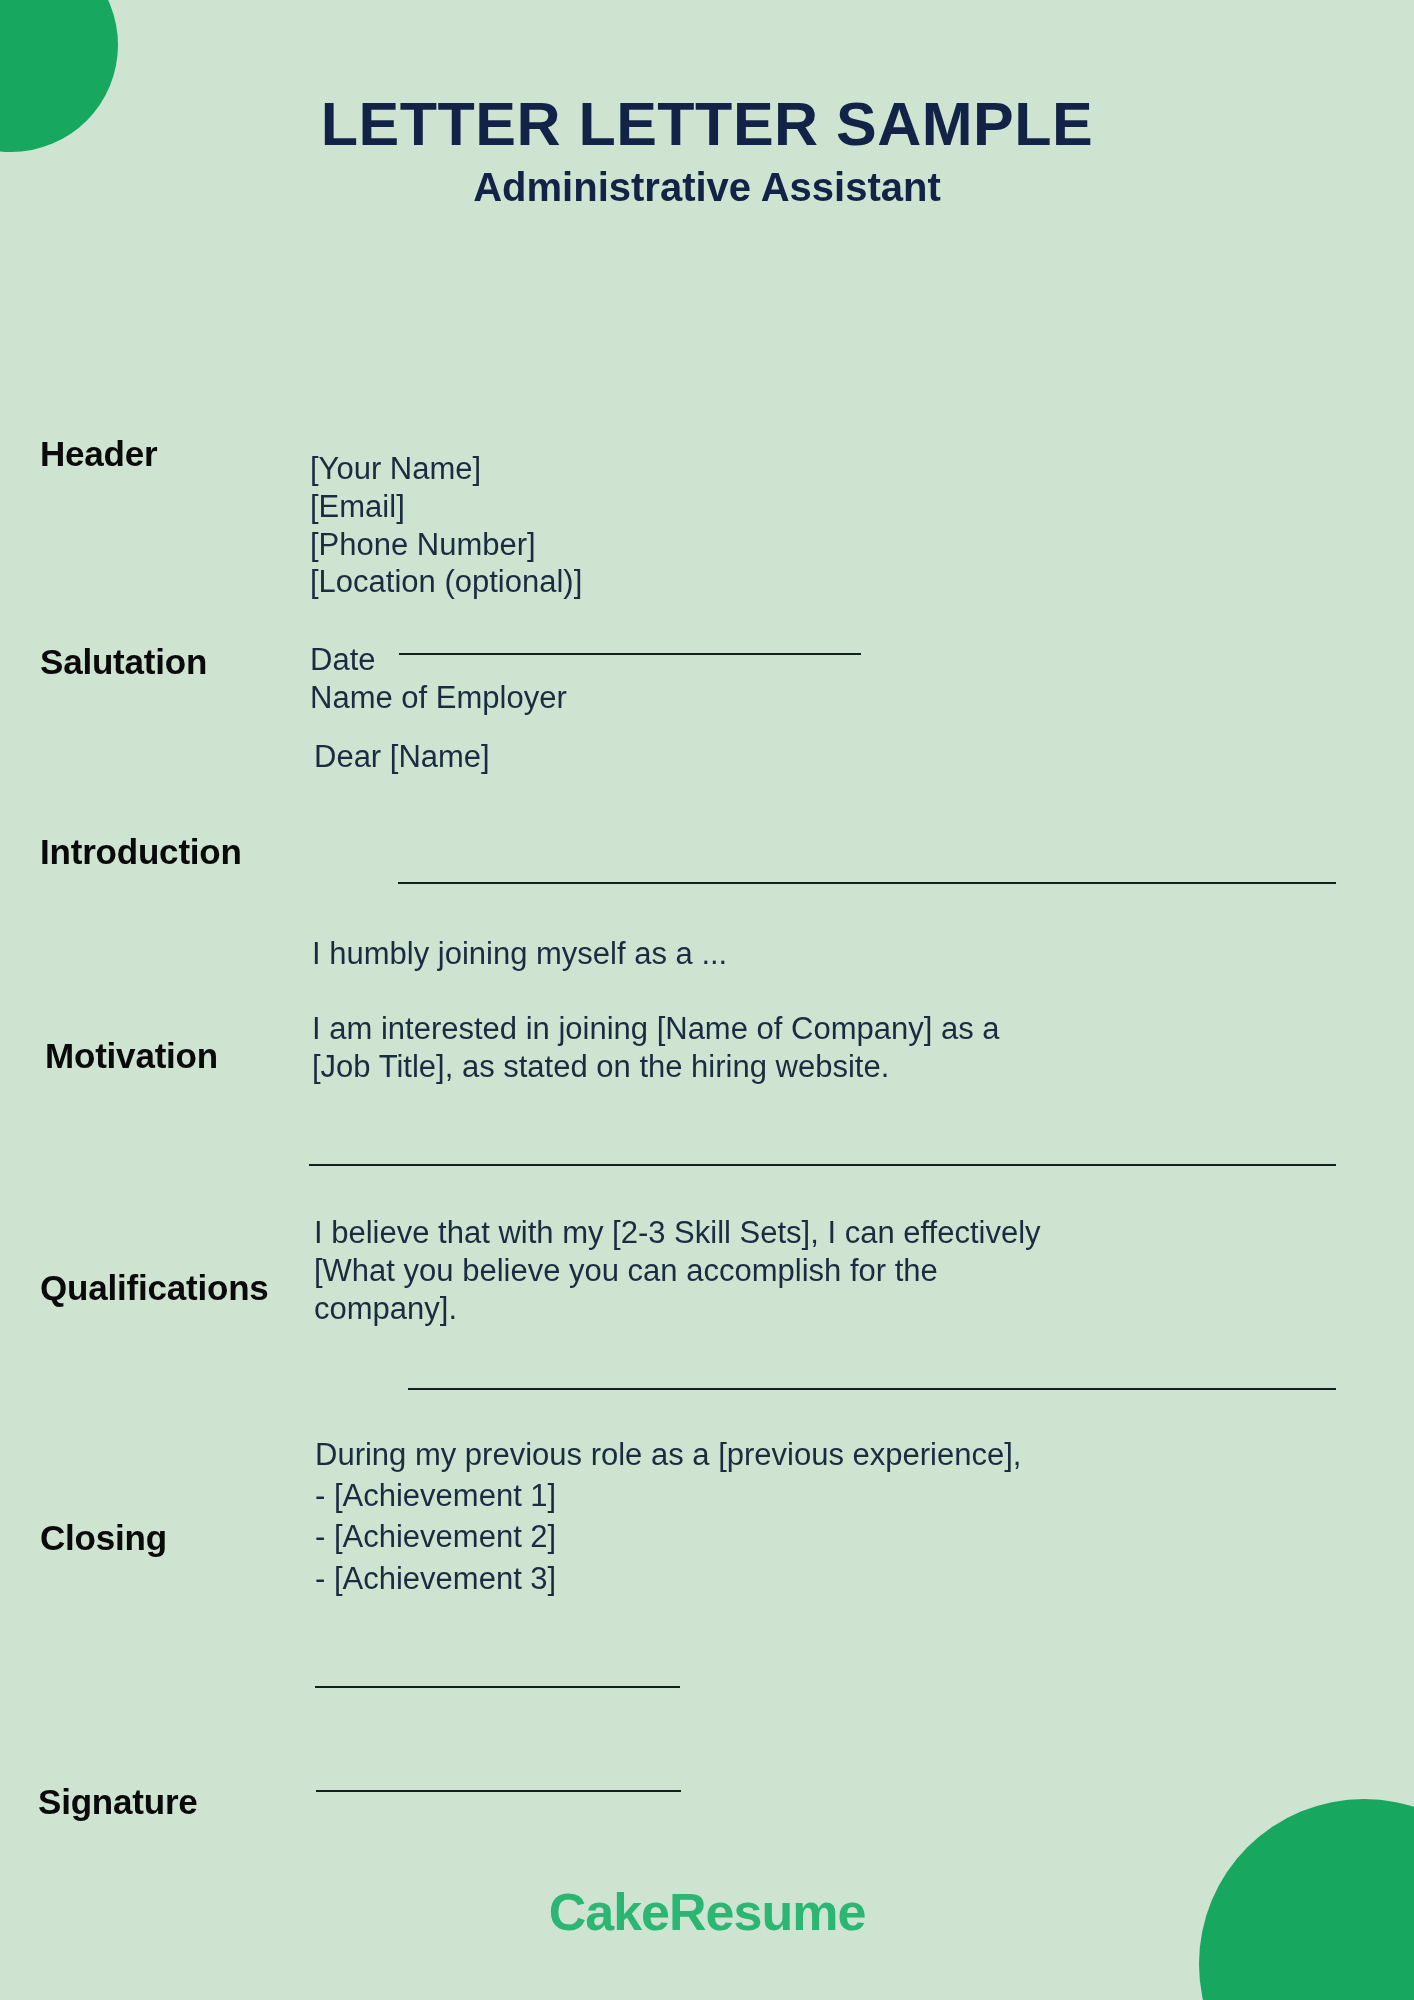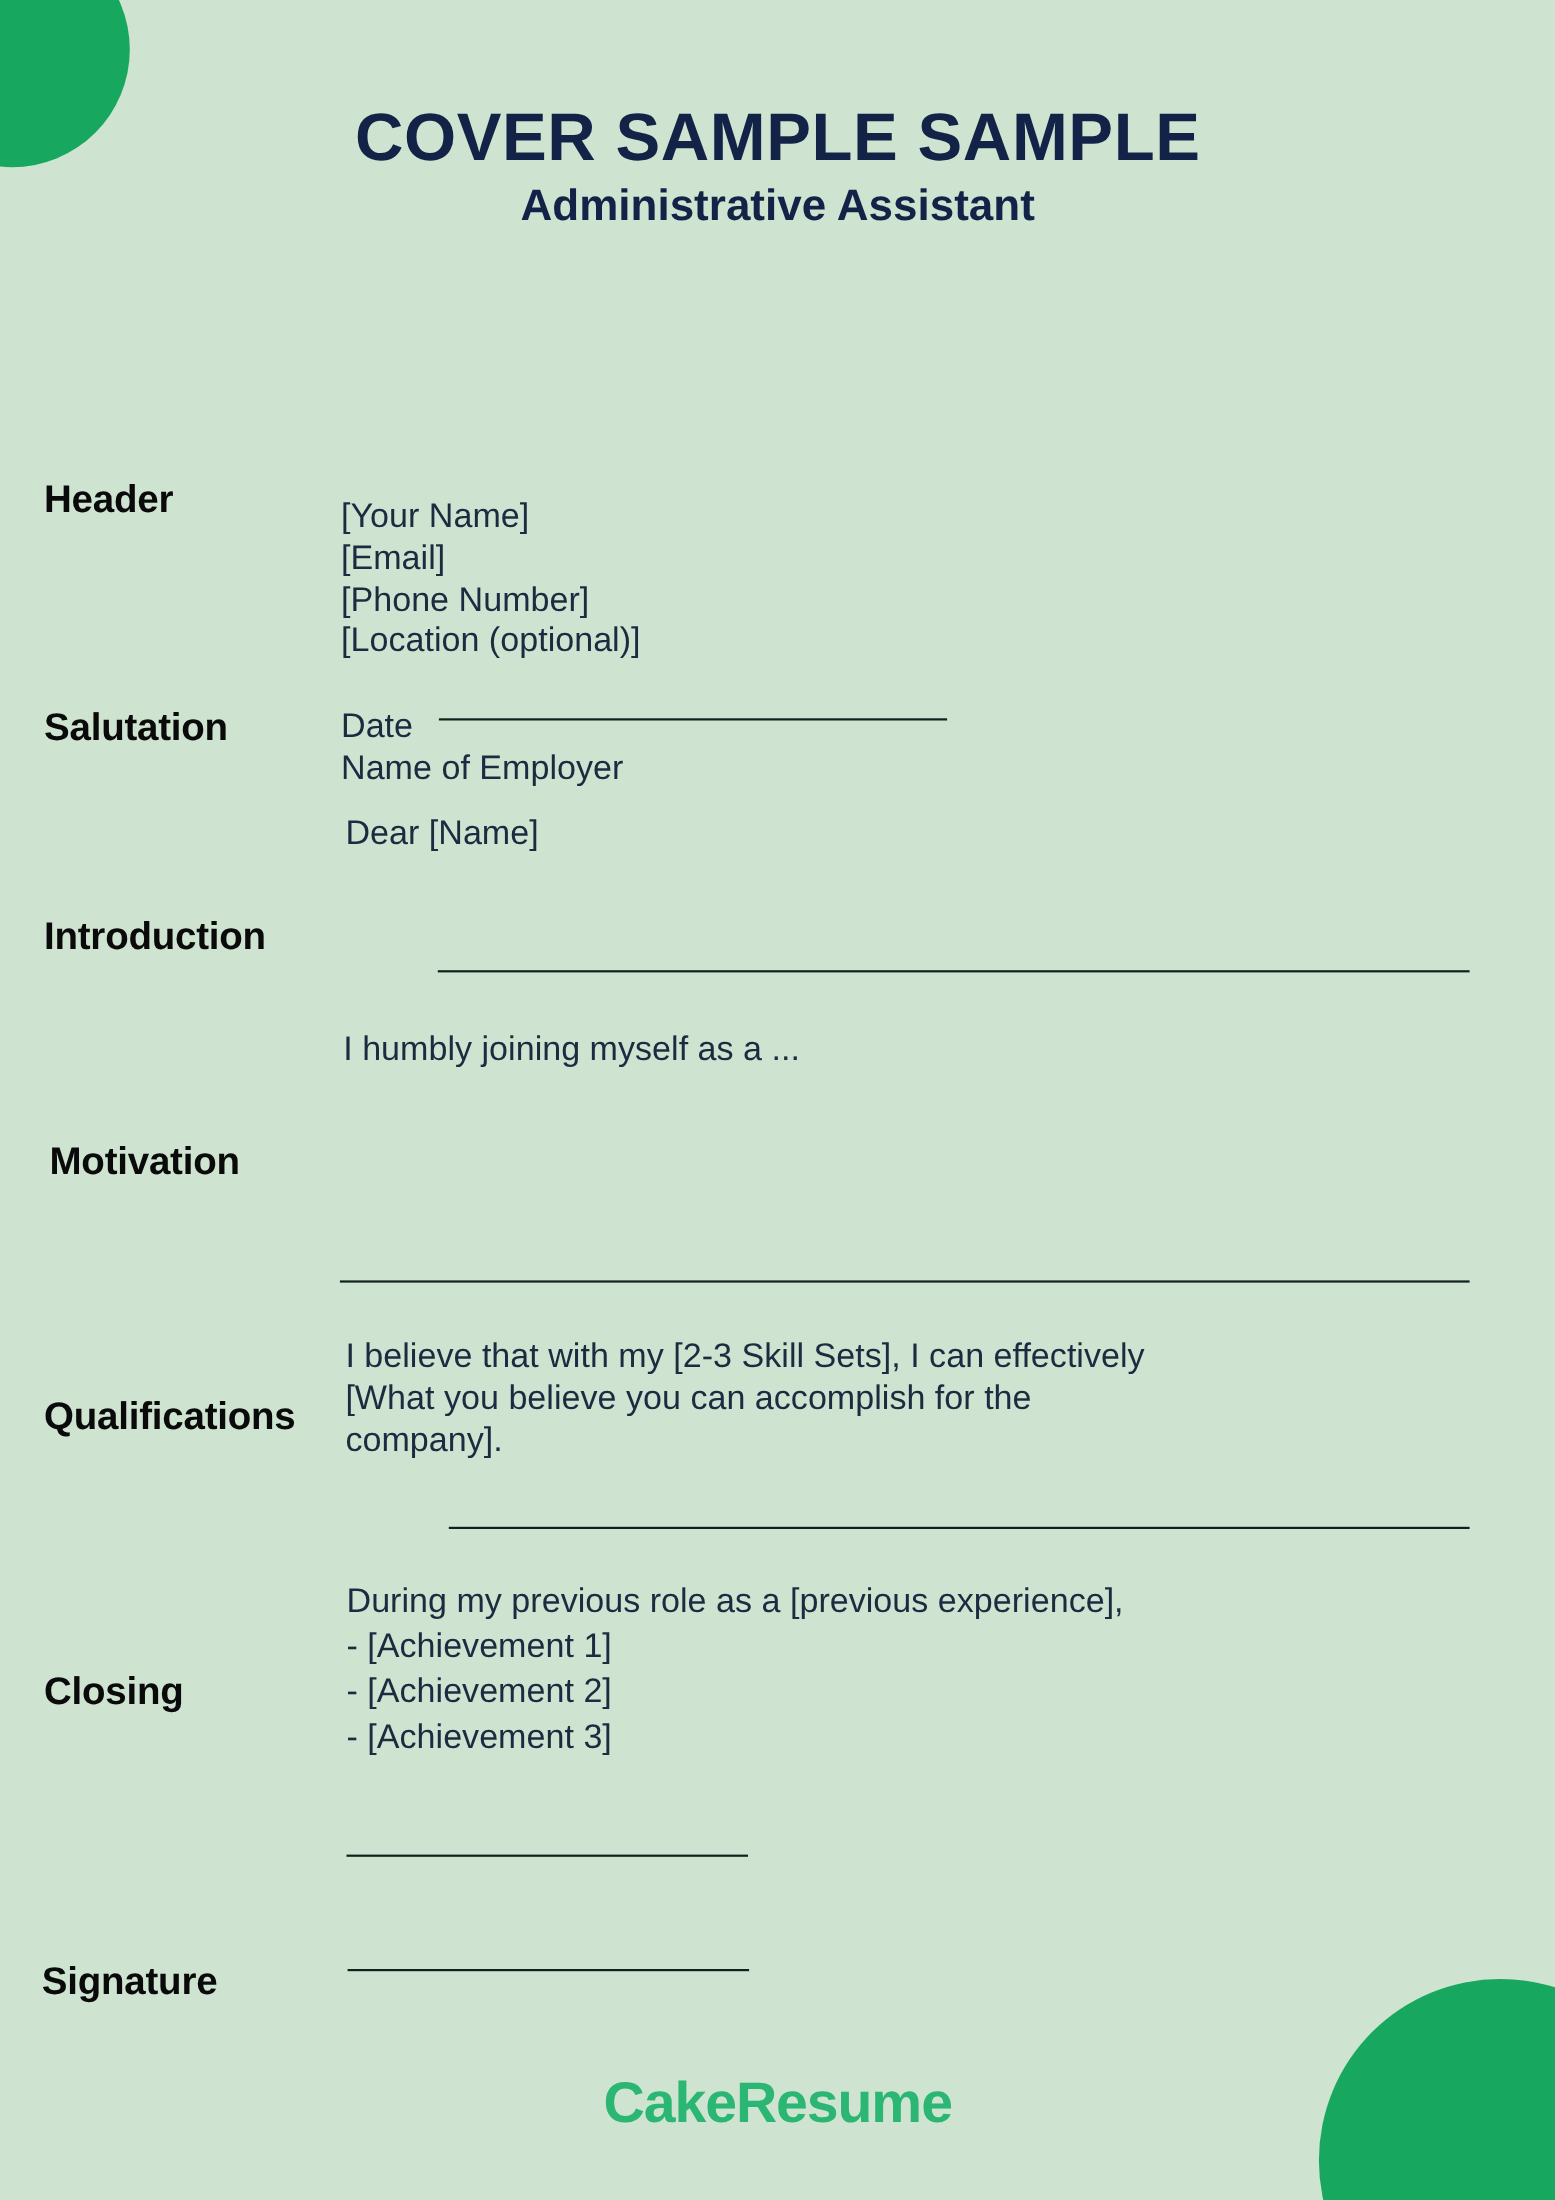--- a/index.html
+++ b/index.html
@@ -123,39 +123,41 @@
 </style>
 </head>
 <body>
 
 <div class="page">
 
   <div class="deco-circle-top-left"></div>
   <div class="deco-circle-bottom-right"></div>
 
   <div class="title-block">
-    <span class="title-line1">COVER SAMPLE SAMPLE</span>
+    <span class="title-line1">LETTER LETTER SAMPLE</span>
     <span class="title-line2">Administrative Assistant</span>
   </div>
 
   <div class="label" style="top:434px; left:40px;">Header</div>
   <div class="body-text" style="top:434px; left:310px; width:900px;margin-top:16px;">[Your Name]
 [Email]
 [Phone Number]
 [Location (optional)]</div>
   <div class="rule" style="top:653px; left:399px; width:462px;"></div>
 
   <div class="label" style="top:642px; left:40px;">Salutation</div>
   <div class="body-text" style="top:641px; left:310px; width:900px;">Date
 Name of Employer</div>
   <div class="body-text" style="top:738px; left:314px; width:900px;">Dear [Name]</div>
   <div class="rule" style="top:882px; left:398px; width:938px;"></div>
 
   <div class="label" style="top:832px; left:40px;">Introduction</div>
   <div class="body-text" style="top:935px; left:312px; width:900px;">I humbly joining myself as a ...</div>
+  <div class="body-text" style="top:1010px; left:312px; width:930px;">I am interested in joining [Name of Company] as a
+[Job Title], as stated on the hiring website.</div>
 
   <div class="label" style="top:1036px; left:45px;">Motivation</div>
   <div class="rule" style="top:1164px; left:309px; width:1027px;"></div>
   <div class="body-text" style="top:1214px; left:314px; width:940px;">I believe that with my [2-3 Skill Sets], I can effectively
 [What you believe you can accomplish for the
 company].</div>
 
   <div class="label" style="top:1268px; left:40px;">Qualifications</div>
   <div class="rule" style="top:1388px; left:408px; width:928px;"></div>
   <div class="body-text" style="top:1434px; left:315px; width:940px; line-height:1.33;">During my previous role as a [previous experience],

